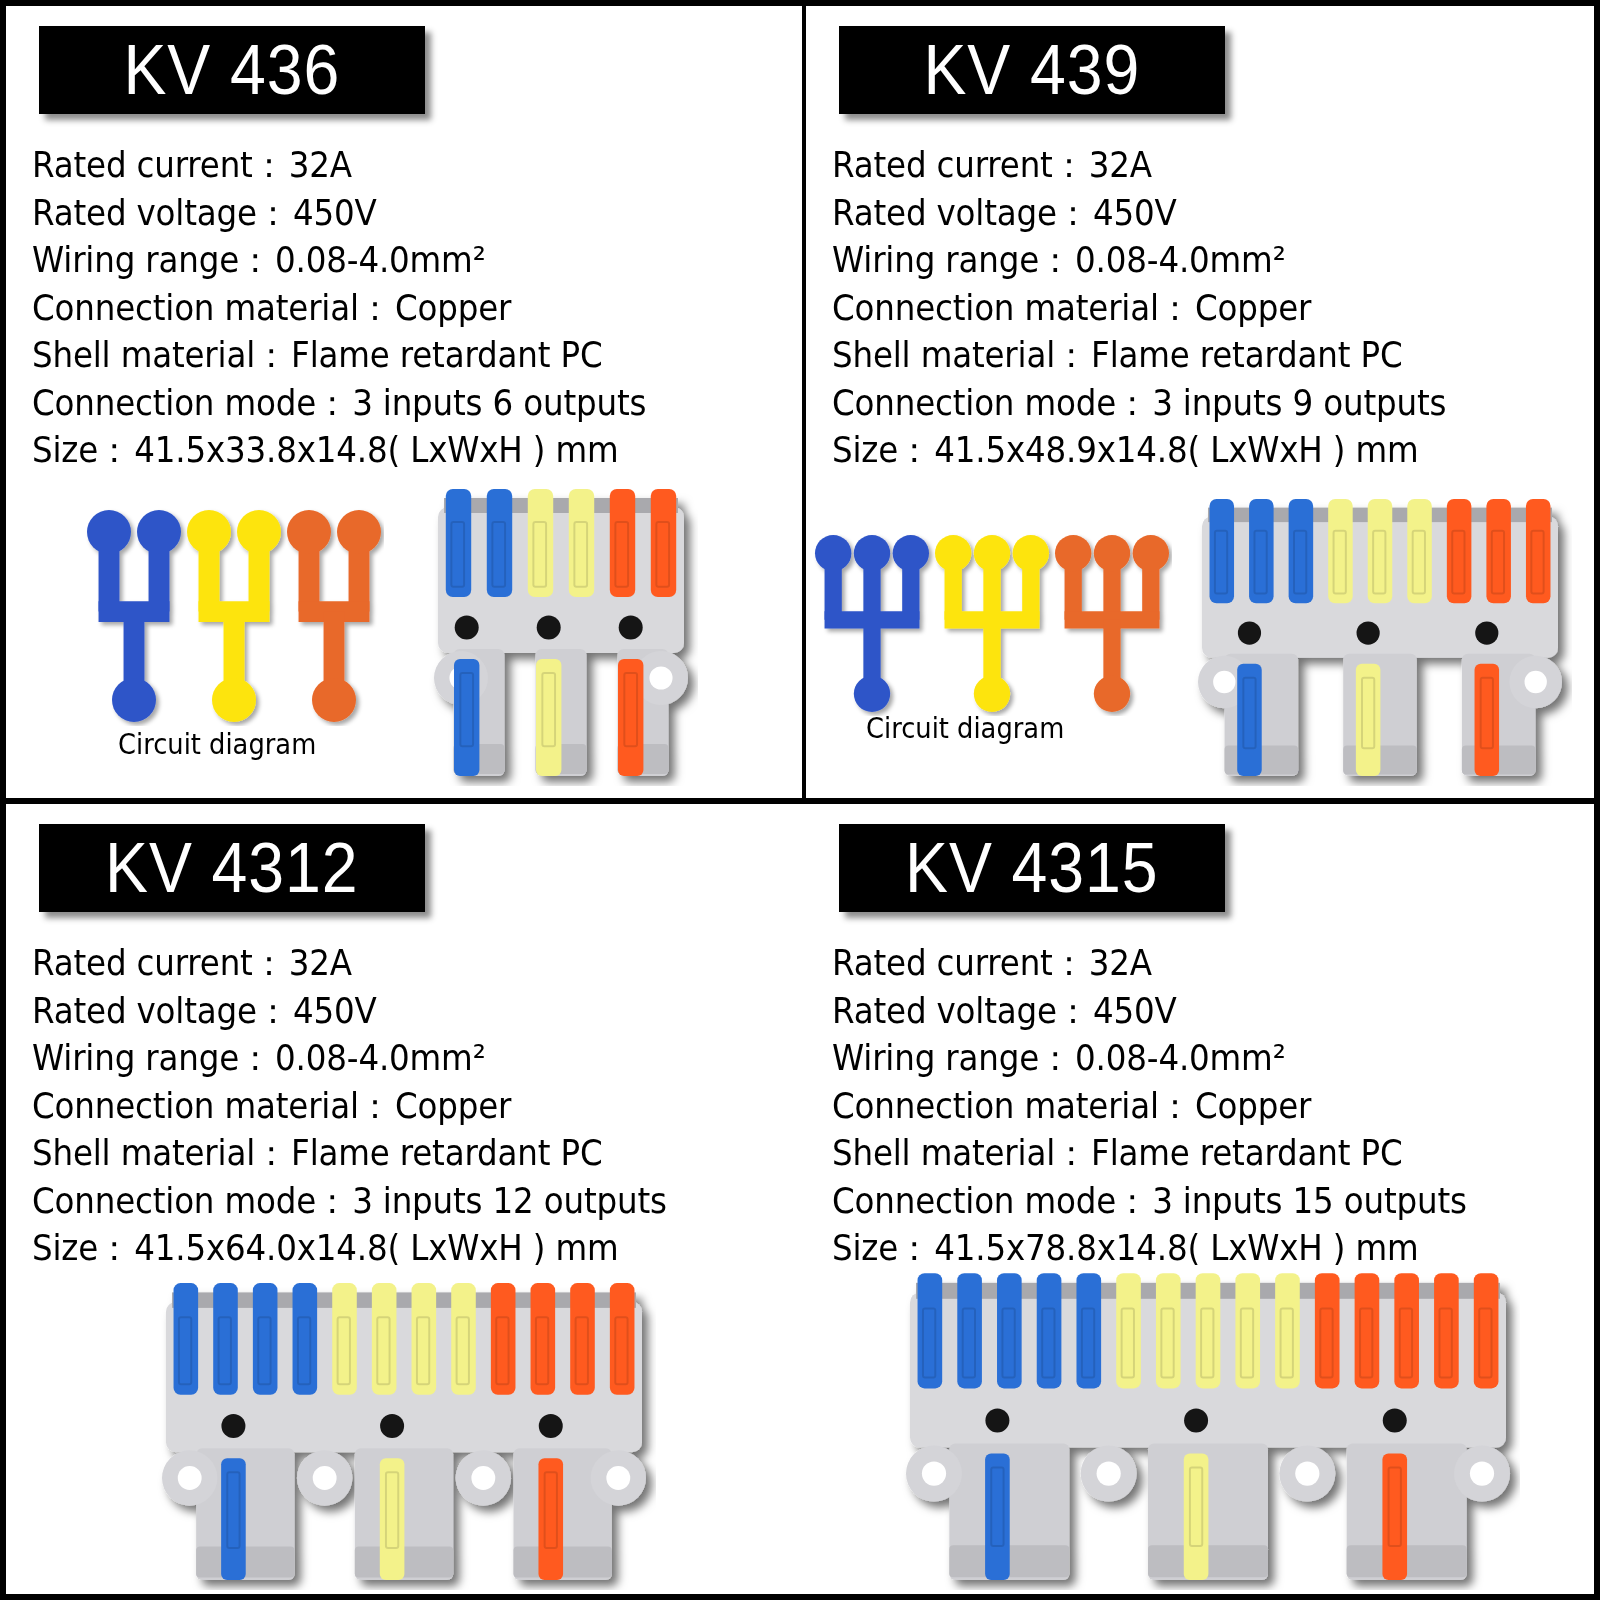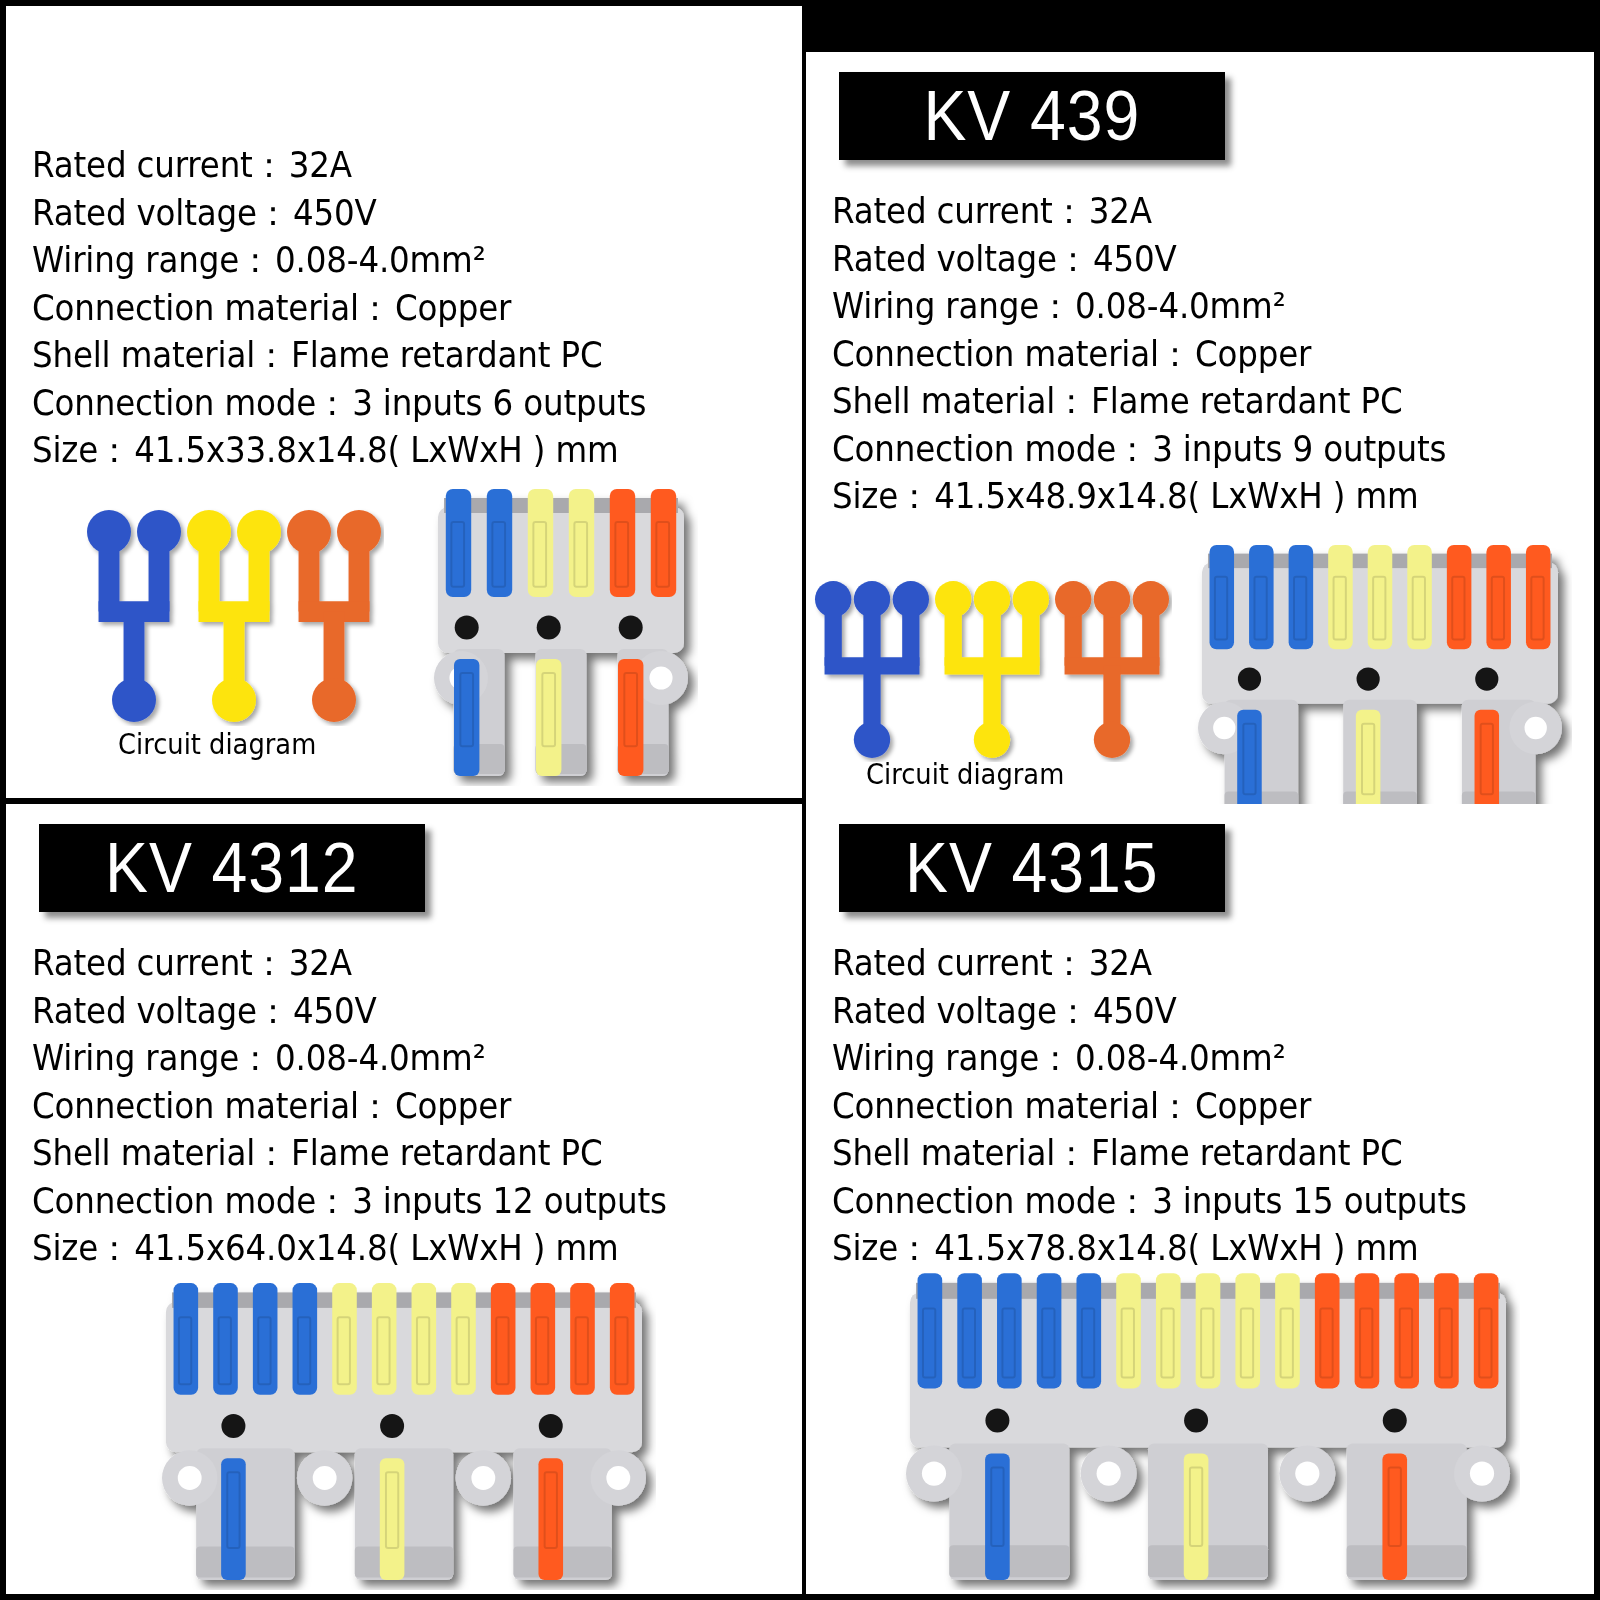--- a/index.html
+++ b/index.html
@@ -1,22 +1,22 @@
 <!DOCTYPE html>
 <html><head>
 <meta charset="utf-8">
 <style>
   html, body { margin: 0; padding: 0; background: #000; }
   body { width: 1600px; height: 1600px; position: relative; overflow: hidden;
          font-family: "DejaVu Sans", sans-serif; }
   .grid { position: absolute; left: 0; top: 0; width: 1600px; height: 1600px; background: #000; }
   .cell { position: absolute; background: #fff; overflow: hidden; }
   .c0 { left: 6px;   top: 6px;   width: 796px; height: 792px; }
-  .c1 { left: 806px; top: 6px;   width: 788px; height: 792px; margin-top: 46px; }
-  .c2 { left: 6px;   top: 804px; width: 796px; height: 790px; }
+  .c1 { left: 806px; top: 6px;   width: 788px; height: 792px; }
+  .c2 { left: 6px;   top: 804px; width: 796px; height: 790px; padding-left: 36px; }
   .c3 { left: 806px; top: 804px; width: 788px; height: 790px; }
   .label-box { position: absolute; left: 33px; top: 20px; width: 386px; height: 88px;
                background: #000; box-shadow: 6px 6px 6px rgba(0,0,0,0.45);
                display: flex; align-items: center; justify-content: center; }
   .label-text { color: #fff; font-family: "Liberation Sans", sans-serif; font-size: 70px;
                 letter-spacing: 1px; transform: scaleX(0.92); white-space: nowrap; }
   .specs { position: absolute; left: 26px; top: 136px; margin: 0; padding: 0; list-style: none; }
   .spec { font-family: "DejaVu Sans", sans-serif; font-size: 35px; line-height: 47.5px;
           color: #000; white-space: nowrap; letter-spacing: -0.2px;
           transform: scaleX(0.93); transform-origin: left center; }
@@ -26,20 +26,23 @@
   .caption { position: absolute; font-size: 28px; color: #000; white-space: nowrap;
              transform: scaleX(0.92); transform-origin: left center; }
   svg { display: block; }
 </style>
 </head>
 <body>
 
 <div class="grid">
 
   <section class="cell c0">
+    <div class="label-box">
+      <span class="label-text">KV 436</span>
+    </div>
     <ul class="specs">
       <li class="spec"><span class="k">Rated current</span><span class="v">32A</span></li>
       <li class="spec"><span class="k">Rated voltage</span><span class="v">450V</span></li>
       <li class="spec"><span class="k">Wiring range</span><span class="v">0.08-4.0mm²</span></li>
       <li class="spec"><span class="k">Connection material</span><span class="v">Copper</span></li>
       <li class="spec"><span class="k">Shell material</span><span class="v">Flame retardant PC</span></li>
       <li class="spec"><span class="k">Connection mode</span><span class="v">3 inputs 6 outputs</span></li>
       <li class="spec"><span class="k">Size</span><span class="v">41.5x33.8x14.8( LxWxH ) mm</span></li>
     </ul>
     <div class="figure diagram" style="left:78px; top:500px; width:300px; height:220px;">

